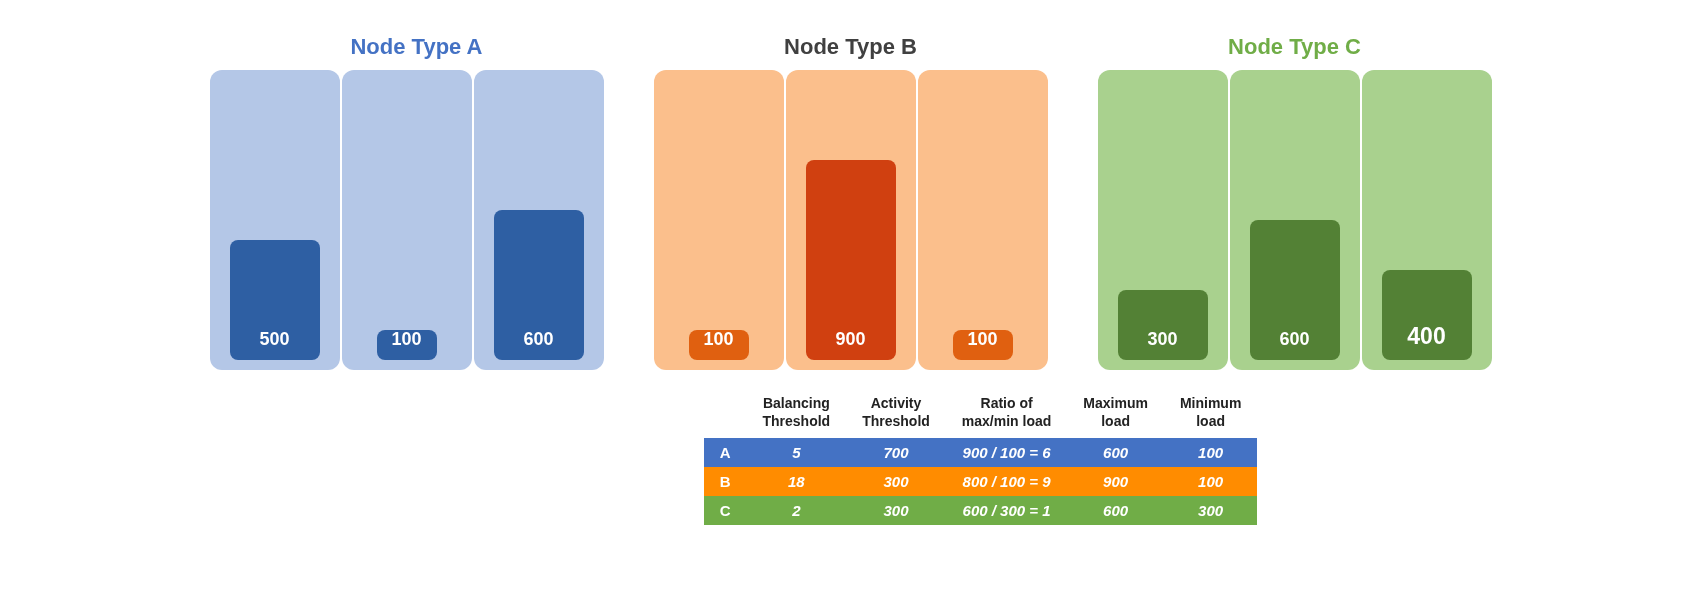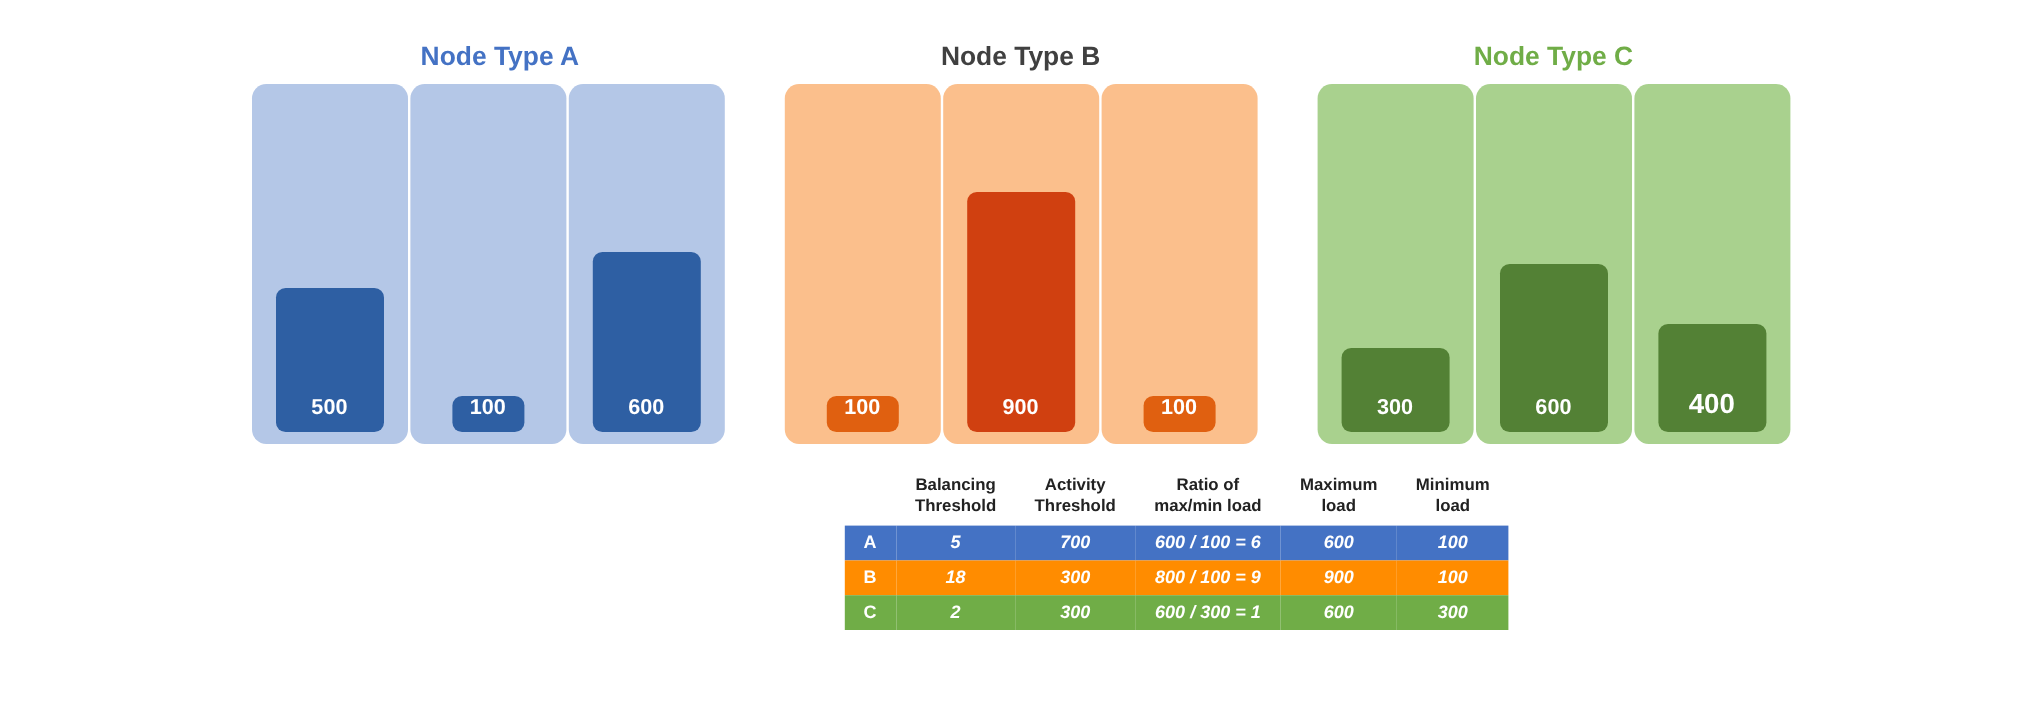--- a/index.html
+++ b/index.html
@@ -248,21 +248,21 @@
             <th>Ratio of<br>max/min load</th>
             <th>Maximum<br>load</th>
             <th>Minimum<br>load</th>
           </tr>
       </thead>
       <tbody id="table-body">
       <tr class="row-a">
             <td class="row-label" style="font-style: normal;">A</td>
             <td>5</td>
             <td>700</td>
-            <td>600 / 100 = 6</td>
+            <td>900 / 100 = 6</td>
             <td>600</td>
             <td>100</td>
           </tr>
           <tr class="row-b">
             <td class="row-label" style="font-style: normal;">B</td>
             <td>18</td>
             <td>300</td>
             <td>800 / 100 = 9</td>
             <td>900</td>
             <td>100</td>

